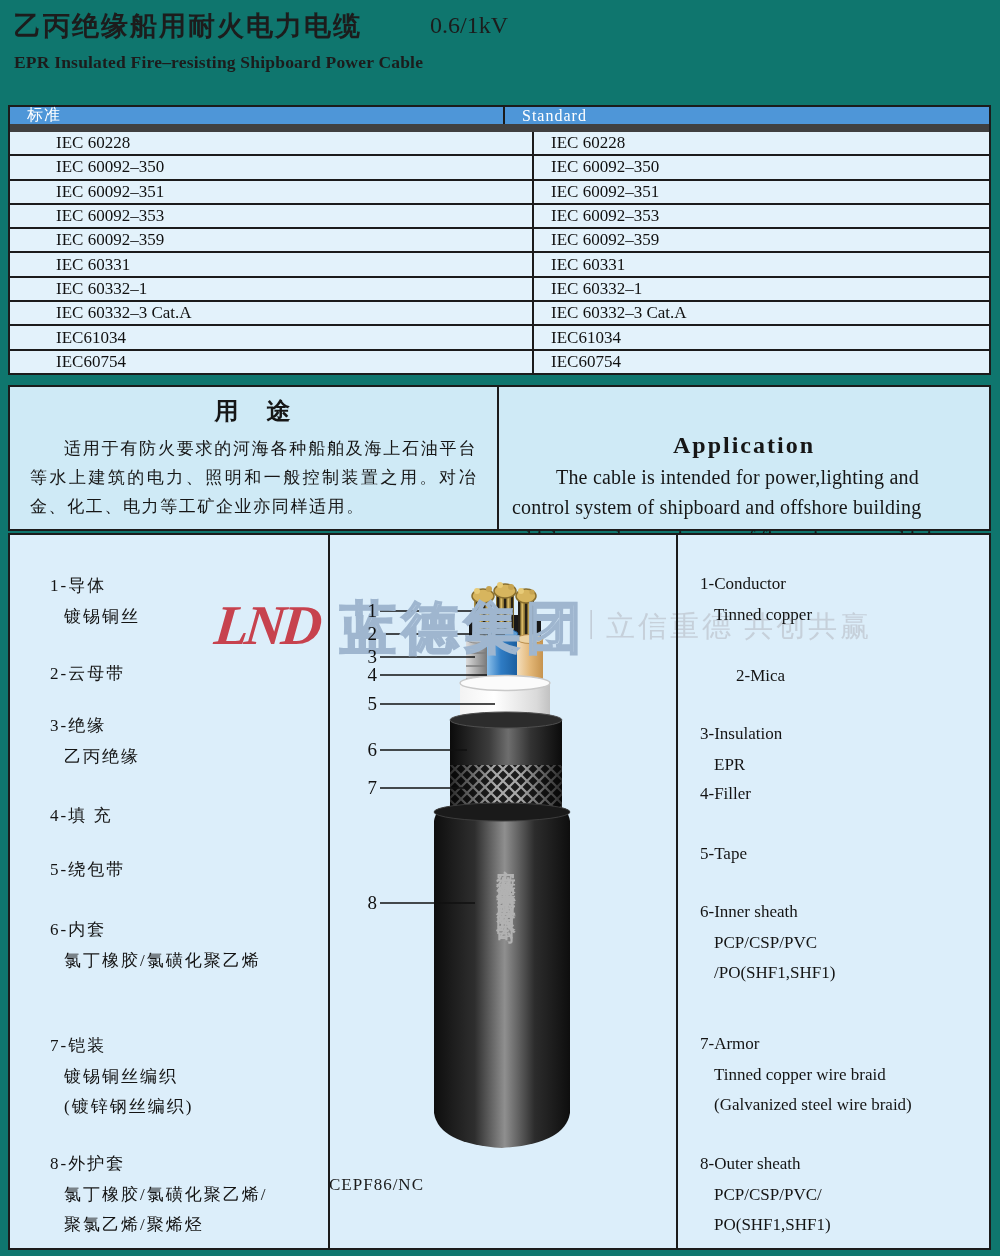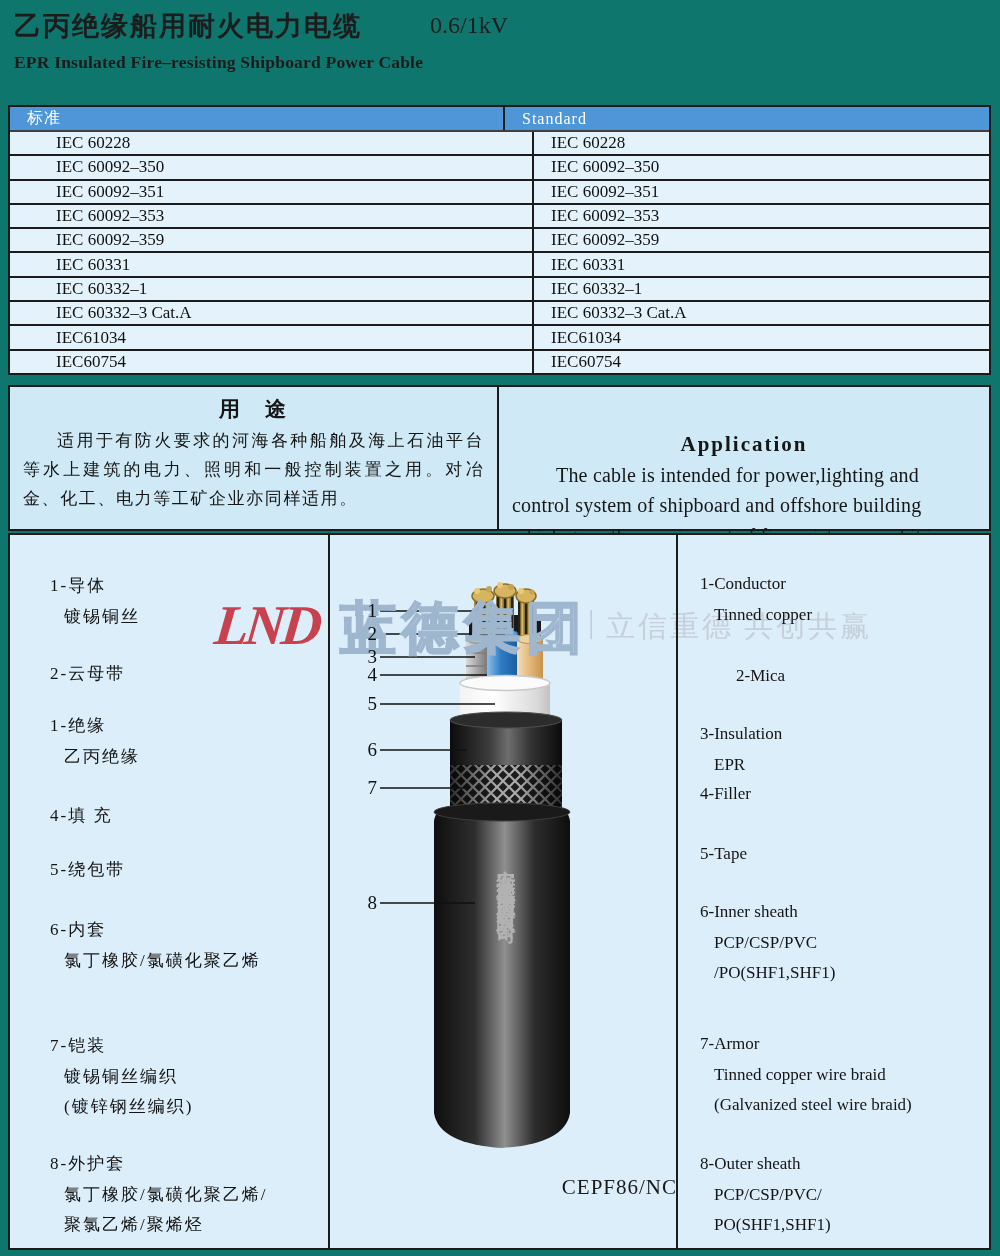--- a/index.html
+++ b/index.html
@@ -22,21 +22,21 @@
   .title-en {
     position:absolute; left:14px; top:52px;
     font-size:17.5px; font-weight:bold; color:#1c1c1c; letter-spacing:0.2px;
   }
 
   
   .std-table {
     position:absolute; left:8px; top:105px; width:983px; height:270px;
     border:2px solid #1b1b1b; display:flex; flex-direction:column; background:#fff;
   }
-  .thead { display:flex; height:25px; background:#4e96d8; border-bottom:2px solid #404040; }
+  .thead { display:flex; height:25px; background:#4e96d8; border-bottom:8px solid #404040; }
   .th {
     width:495px; display:flex; align-items:center; padding-left:17px;
     color:#ffffff; font-size:16px; letter-spacing:1px;
     border-right:2px solid #1b1b1b;
   }
   .th:last-child { border-right:none; flex:1; }
   .tr { display:flex; flex:1; background:#e3f2fb; border-bottom:2px solid #1b1b1b;padding-left:29px; }
   .tr:last-child { border-bottom:none; }
   .td {
     width:495px; display:flex; align-items:center; padding-left:17px;
@@ -44,23 +44,23 @@
   }
   .td:last-child { border-right:none; flex:1; }
 
   
   .app-section {
     position:absolute; left:8px; top:385px; width:983px; height:146px;
     border:2px solid #1b1b1b; display:flex; background:#cfeaf6;
   }
   .app-box { width:489px; border-right:2px solid #1b1b1b; padding:6px 13px 0 13px; }
   .app-box:last-child { border-right:none; flex:1;margin-top:37px; }
-  .app-title { text-align:center; font-size:21px; font-weight:bold; letter-spacing:2px; margin:2px 0 3px 0; }
+  .app-title { text-align:center; font-size:24px; font-weight:bold; letter-spacing:2px; margin:2px 0 3px 0; }
   .app-body-cn {
-    margin:0; font-size:17px; line-height:1.72; letter-spacing:1.6px;
+    margin:7px; font-size:17px; line-height:1.72; letter-spacing:1.6px;
     text-indent:2em; text-align:justify;
   }
   .app-body-en {
     margin:0; font-size:20px; line-height:1.52; letter-spacing:0.2px;
     text-indent:2.2em;
   }
 
   
   .diagram-section {
     position:absolute; left:8px; top:533px; width:983px; height:717px;
@@ -78,21 +78,21 @@
     font-size:19px; letter-spacing:5px; color:#b2b2b2; font-weight:bold;
   }
 
   .callout-num {
     position:absolute; width:24px; text-align:right; z-index:4;
     font-size:19px; color:#111;
   }
 
   .model-label {
     position:absolute; left:319px; top:640px; width:348px; z-index:4;
-    text-align:right; font-size:21px; color:#1a1a1a; letter-spacing:1px;
+    text-align:left; font-size:17px; color:#1a1a1a; letter-spacing:1px;
   }
 
   
   .ditem { position:absolute; z-index:4; }
   .ditem .dtitle { font-size:17px; height:31px; color:#141414; }
   .ditem .dline  { font-size:17px; height:30px; color:#141414; padding-left:14px; }
   .ditem.cn .dtitle, .ditem.cn .dline { letter-spacing:2px; }
 
   
   .wm { position:absolute; z-index:3; pointer-events:none; white-space:nowrap; }
@@ -298,21 +298,21 @@
     <div class="model-label">CEPF86/NC</div>
 
     <div class="ditem cn" style="left:40px; top:39px;">
       <div class="dtitle">1-导体</div>
       <div class="dline">镀锡铜丝</div>
     </div>
     <div class="ditem cn" style="left:40px; top:127px;">
       <div class="dtitle">2-云母带</div>
     </div>
     <div class="ditem cn" style="left:40px; top:179px;">
-      <div class="dtitle">1-绝缘</div>
+      <div class="dtitle">3-绝缘</div>
       <div class="dline">乙丙绝缘</div>
     </div>
     <div class="ditem cn" style="left:40px; top:269px;">
       <div class="dtitle">4-填 充</div>
     </div>
     <div class="ditem cn" style="left:40px; top:323px;">
       <div class="dtitle">5-绕包带</div>
     </div>
     <div class="ditem cn" style="left:40px; top:383px;">
       <div class="dtitle">6-内套</div>

